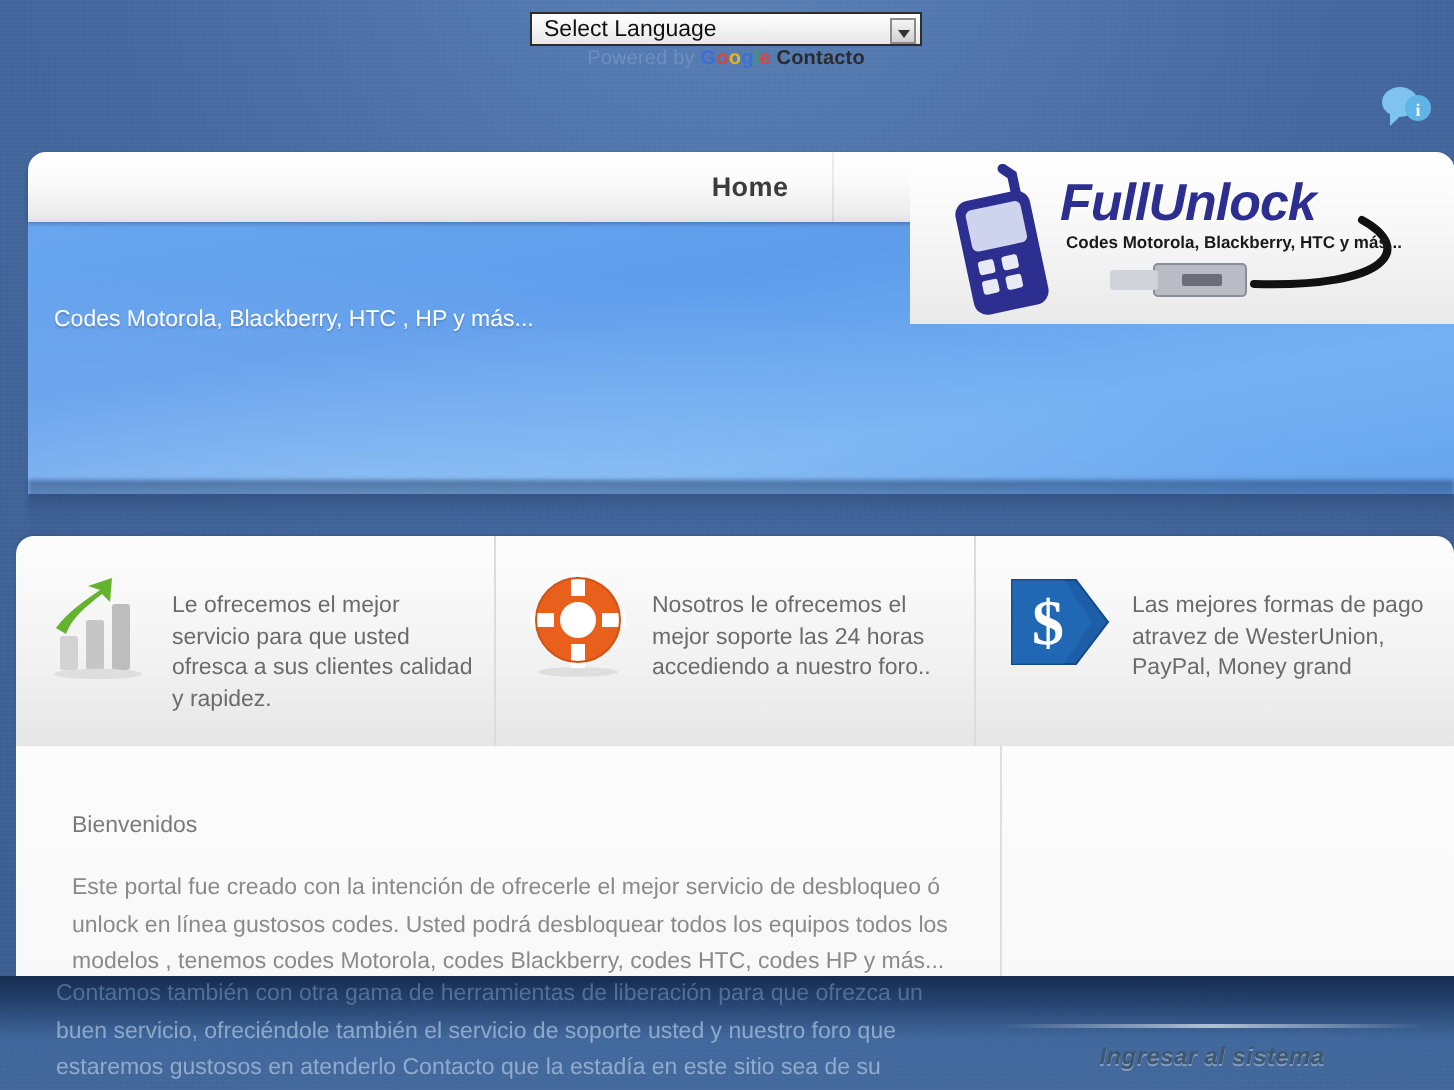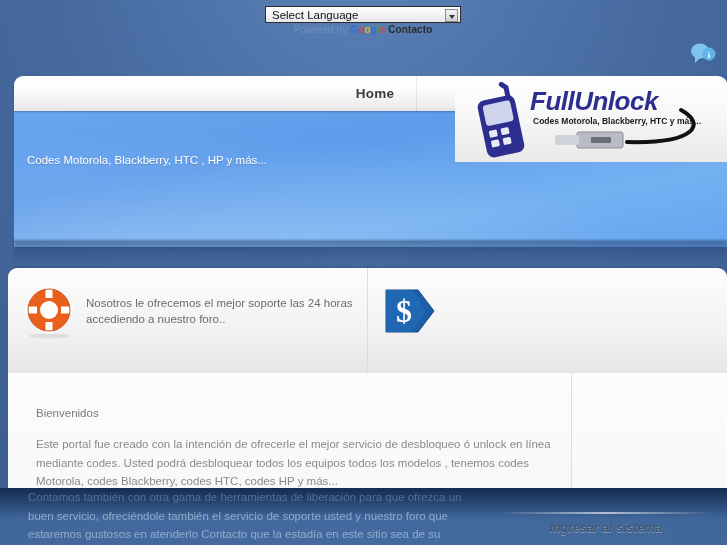--- a/index.html
+++ b/index.html
@@ -219,21 +219,21 @@
   
   .content-panel {
     position: absolute;
     top: 373px; left: 8px;
     width: 719px; height: 115px;
     background: linear-gradient(180deg,#fcfcfc 0%, #f8f8f8 100%);
     z-index: 14;
     display: flex;
   }
   .content-main {
-    width: 564px;
+    width: 493px;
     box-sizing: border-box;
     padding: 34px 20px 0 28px;
     border-right: 1px solid #dedede;
   }
   .welcome-title {
     font-size: 11.5px;
     color: #7a7a7a;
     margin-bottom: 16px;
   }
   .welcome-body {
@@ -350,20 +350,32 @@
       <rect x="22" y="30" width="46" height="16" rx="2" fill="#b9bcc4" stroke="#8b8e96"></rect>
       <rect x="36" y="35" width="20" height="6" rx="1" fill="#6b6e76"></rect>
       <rect x="0" y="33" width="24" height="10" rx="2" fill="#cfd2d8"></rect>
     </svg>
     <div class="logo-title">FullUnlock</div>
     <div class="logo-sub">Codes Motorola, Blackberry, HTC y más...</div>
   </div>
 
   <div class="features">
 
+    <div class="feature">
+      <div class="feature-icon">
+        <svg width="56" height="56" viewBox="0 0 56 56">
+          <rect x="8" y="34" width="9" height="17" rx="1.5" fill="#d2d2d2"></rect>
+          <rect x="21" y="26" width="9" height="25" rx="1.5" fill="#c6c6c6"></rect>
+          <rect x="34" y="18" width="9" height="33" rx="1.5" fill="#bdbdbd"></rect>
+          <ellipse cx="27" cy="53" rx="22" ry="2.6" fill="#dedede"></ellipse>
+          <path d="M6 30 C 12 22, 18 18, 28 11 L22 9 L34 5 L33 17 L29 13 C20 20, 14 25, 11 33 Z" fill="#63b32e"></path>
+        </svg>
+      </div>
+      <div class="feature-text">Le ofrecemos el mejor servicio para que usted ofresca a sus clientes calidad y rapidez.</div>
+    </div>
 
     <div class="feature">
       <div class="feature-icon">
         <svg width="56" height="56" viewBox="0 0 56 56">
           <ellipse cx="27" cy="52" rx="20" ry="2.4" fill="#dedede"></ellipse>
           <circle cx="27" cy="26" r="21" fill="#e8601c"></circle>
           <circle cx="27" cy="26" r="9" fill="#ffffff"></circle>
           <rect x="23.5" y="2" width="7" height="12" fill="#ffffff"></rect>
           <rect x="23.5" y="38" width="7" height="12" fill="#ffffff"></rect>
           <rect x="3" y="22.5" width="12" height="7" fill="#ffffff"></rect>
@@ -376,27 +388,28 @@
 
     <div class="feature">
       <div class="feature-icon">
         <svg width="56" height="56" viewBox="0 0 56 56">
           <path d="M4 6 H36 L52 27 L36 48 H4 Z" fill="#1c5fa8"></path>
           <path d="M4 6 H36 L52 27 L36 48 H4 Z" fill="none" stroke="#14498a" stroke-width="1"></path>
           <path d="M4 6 H30 L44 27 L30 48 H4 Z" fill="#2973c4" opacity=".45"></path>
           <text x="22" y="38" font-size="32" font-family="Liberation Serif, serif" font-weight="bold" fill="#ffffff" text-anchor="middle">$</text>
         </svg>
       </div>
+      <div class="feature-text">Las mejores formas de pago atravez de WesterUnion, PayPal, Money grand</div>
     </div>
   </div>
 
   <div class="content-panel">
     <div class="content-main">
       <div class="welcome-title">Bienvenidos</div>
-      <div class="welcome-body">Este portal fue creado con la intención de ofrecerle el mejor servicio de desbloqueo ó unlock en línea mediante codes. Usted podrá desbloquear todos los equipos todos los modelos , tenemos codes Motorola, codes Blackberry, codes HTC, codes HP y más...</div>
+      <div class="welcome-body">Este portal fue creado con la intención de ofrecerle el mejor servicio de desbloqueo ó unlock en línea gustosos codes. Usted podrá desbloquear todos los equipos todos los modelos , tenemos codes Motorola, codes Blackberry, codes HTC, codes HP y más...</div>
     </div>
     <div class="content-side"></div>
   </div>
 
   <div class="bottom-band"></div>
 
   <div class="overflow-text">
     <div class="dim">Contamos también con otra gama de herramientas de liberación para que ofrezca un</div>
     <div>buen servicio, ofreciéndole también el servicio de soporte usted y nuestro foro que</div>
     <div>estaremos gustosos en atenderlo Contacto que la estadía en este sitio sea de su</div>

